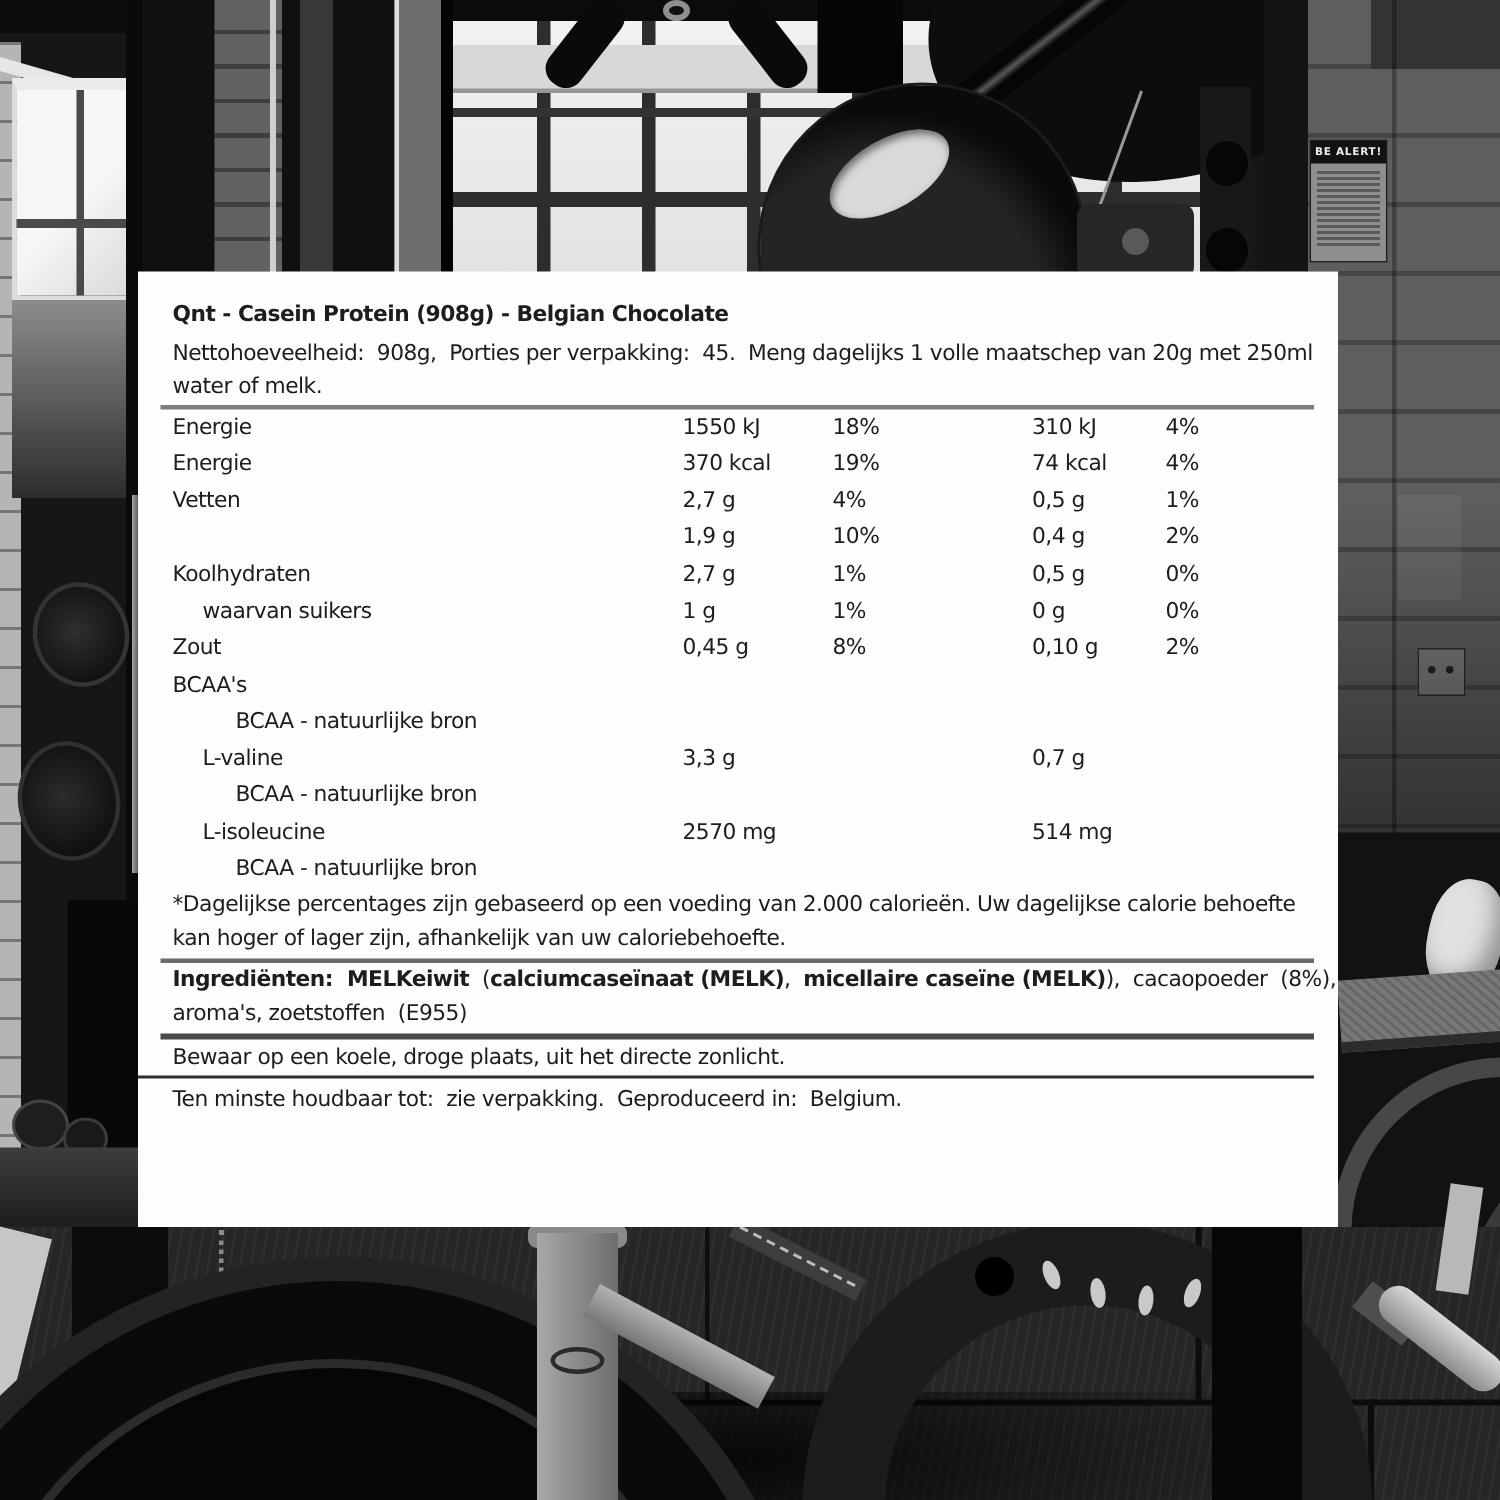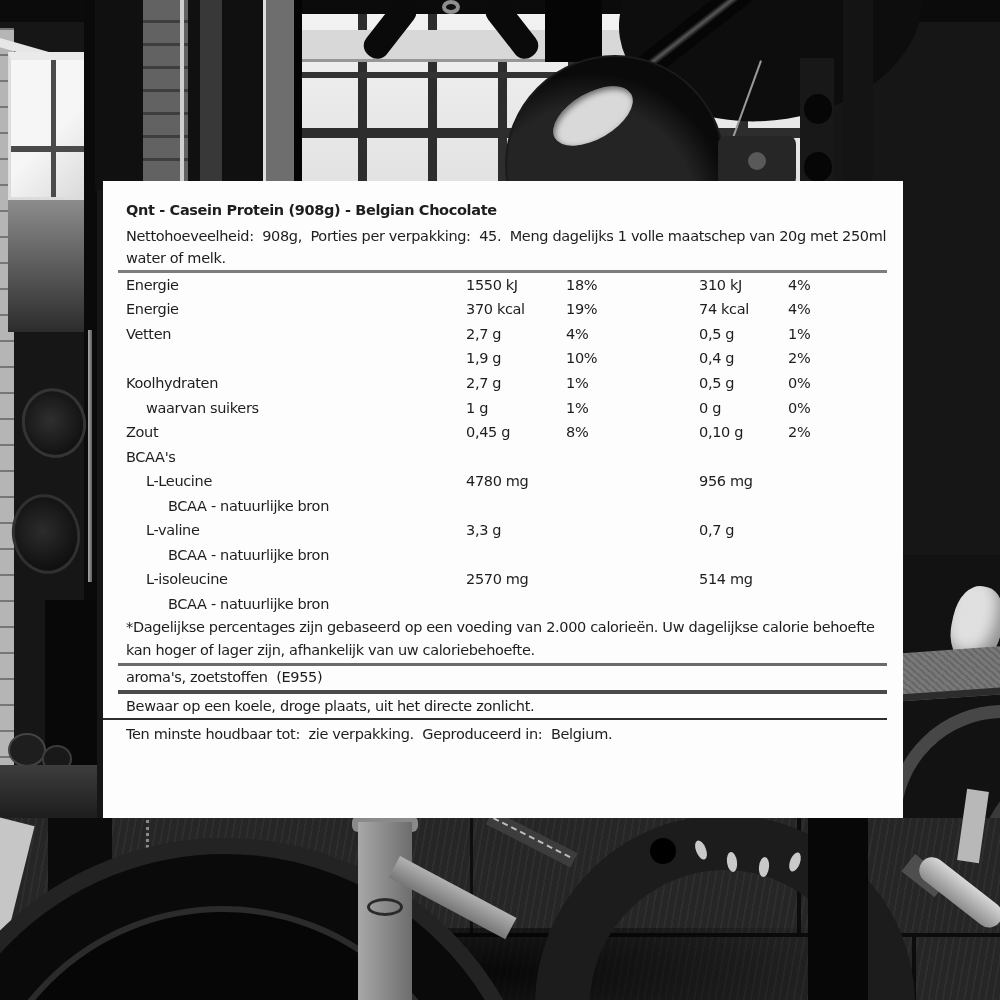--- a/index.html
+++ b/index.html
@@ -1,19 +1,19 @@
 <!DOCTYPE html>
 <html><head>
 <meta charset="utf-8">
 <style>
   html,body{margin:0;padding:0;background:#000;}
   .stage{position:relative;width:1000px;height:1000px;overflow:hidden;background:#161616;font-family:"DejaVu Sans","Liberation Sans",sans-serif;}
   .s{position:absolute;}
   
-  .panel{position:absolute;left:103px;top:181px;width:800px;height:637px;background:#fdfdfd;color:#1d1d1d;font-size:14.5px;letter-spacing:-0.35px;z-index:50;}
+  .panel{position:absolute;left:92px;top:181px;width:800px;height:637px;background:#fdfdfd;color:#1d1d1d;font-size:14.5px;letter-spacing:-0.35px;z-index:50;}
   .pad{padding-left:23px;padding-right:20px;}
   .title{padding-top:18px;font-weight:bold;line-height:22px;white-space:pre;}
   .sub{line-height:22.4px;white-space:pre;}
   .sub.first{margin-top:4px;text-align:right;}
   .rule{height:3px;background:#7d7d7d;margin:0 16px 0 15px;}
   .rule-mid{height:3px;background:#6b6b6b;margin:1px 16px 0 15px;}
   .rule-dark{height:4px;background:#4a4a4a;margin:1px 16px 0 15px;}
   .t-head{position:relative;height:24px;line-height:24px;font-weight:bold;margin-top:1px;}
   .t-row{position:relative;height:24.55px;line-height:24.55px;}
   .lab{display:inline-block;white-space:pre;}
@@ -91,20 +91,35 @@
     <div class="s" style="left:718px;top:136px;width:78px;height:50px;border-radius:8px;background:#262626;">
       <div class="s" style="left:30px;top:16px;width:18px;height:18px;border-radius:50%;background:#595959;"></div>
     </div>
     <div class="s" style="left:800px;top:58px;width:34px;height:128px;background:#181818;">
       <div class="s" style="left:4px;top:36px;width:28px;height:30px;border-radius:50%;background:#060606;"></div>
       <div class="s" style="left:4px;top:94px;width:28px;height:30px;border-radius:50%;background:#060606;"></div>
     </div>
 
     <div class="s" style="left:843px;top:0;width:30px;height:572px;background:#141414;"></div>
 
+    <div class="s" style="left:872px;top:0;width:128px;height:572px;background:#5e5e5e repeating-linear-gradient(180deg,rgba(0,0,0,0) 0 43px,rgba(0,0,0,.25) 43px 46px);">
+      <div class="s" style="left:42px;top:0;width:86px;height:46px;background:#333;"></div>
+      <div class="s" style="left:56px;top:0;width:3px;height:100%;background:rgba(0,0,0,.3);"></div>
+      <div class="s" style="left:60px;top:330px;width:42px;height:70px;background:rgba(255,255,255,.06);"></div>
+      <div class="s" style="left:73px;top:432px;width:30px;height:30px;background:#7b7b7b;border:1px solid #2c2c2c;">
+        <div class="s" style="left:6px;top:11px;width:5px;height:5px;border-radius:50%;background:#222;"></div>
+        <div class="s" style="left:18px;top:11px;width:5px;height:5px;border-radius:50%;background:#222;"></div>
+      </div>
+      <div class="s" style="left:0;top:0;width:100%;height:100%;background:linear-gradient(180deg,rgba(0,0,0,0) 58%,rgba(0,0,0,.5) 100%);"></div>
+
+      <div class="sign">
+        <div class="sign-head">BE ALERT!</div>
+        <div class="sign-body"></div>
+      </div>
+    </div>
 
     <div class="s" style="left:843px;top:555px;width:157px;height:265px;background:#121212;"></div>
     <div class="s" style="left:952px;top:586px;width:50px;height:78px;border-radius:45%;background:#e0e0e0;transform:rotate(12deg);box-shadow:inset -8px -10px 14px rgba(0,0,0,.35);"></div>
     <div class="s" style="left:893px;top:650px;width:110px;height:48px;background:#787878 repeating-linear-gradient(45deg,rgba(0,0,0,.15) 0 2px,rgba(0,0,0,0) 2px 5px);border-bottom:7px solid #2c2c2c;transform:rotate(-4deg);box-sizing:border-box;"></div>
     <div class="s" style="left:888px;top:705px;width:230px;height:230px;border-radius:50%;border:13px solid #474747;box-sizing:border-box;"></div>
     <div class="s" style="left:975px;top:748px;width:260px;height:260px;border-radius:50%;border:11px solid #3a3a3a;box-sizing:border-box;"></div>
 
     <div class="s" style="left:0;top:818px;width:1000px;height:182px;background:#262626 repeating-linear-gradient(100deg,rgba(255,255,255,.035) 0 2px,rgba(0,0,0,0) 2px 7px);">
       <div class="s" style="left:0;top:115px;width:100%;height:4px;background:#0c0c0c;"></div>
       <div class="s" style="left:130px;top:115px;width:4px;height:67px;background:#0c0c0c;"></div>
@@ -156,30 +171,30 @@
 
     <div id="rows">
         <div class="t-row"><span class="lab ind0">Energie</span><span class="val c1">1550 kJ</span><span class="val c2">18%</span><span class="val c3">310 kJ</span><span class="val c4">4%</span></div>
         <div class="t-row"><span class="lab ind0">Energie</span><span class="val c1">370 kcal</span><span class="val c2">19%</span><span class="val c3">74 kcal</span><span class="val c4">4%</span></div>
         <div class="t-row"><span class="lab ind0">Vetten</span><span class="val c1">2,7 g</span><span class="val c2">4%</span><span class="val c3">0,5 g</span><span class="val c4">1%</span></div>
         <div class="t-row"><span class="val c1">1,9 g</span><span class="val c2">10%</span><span class="val c3">0,4 g</span><span class="val c4">2%</span></div>
         <div class="t-row"><span class="lab ind0">Koolhydraten</span><span class="val c1">2,7 g</span><span class="val c2">1%</span><span class="val c3">0,5 g</span><span class="val c4">0%</span></div>
         <div class="t-row"><span class="lab ind1">waarvan suikers</span><span class="val c1">1 g</span><span class="val c2">1%</span><span class="val c3">0 g</span><span class="val c4">0%</span></div>
         <div class="t-row"><span class="lab ind0">Zout</span><span class="val c1">0,45 g</span><span class="val c2">8%</span><span class="val c3">0,10 g</span><span class="val c4">2%</span></div>
         <div class="t-row"><span class="lab ind0">BCAA's</span></div>
-        <div class="t-row"><span class="lab ind1">L-Leucine</span><span class="val c1">4780 mg</span><span class="val c3">956 mg</span></div>
         <div class="t-row"><span class="lab ind2">BCAA - natuurlijke bron</span></div>
         <div class="t-row"><span class="lab ind1">L-valine</span><span class="val c1">3,3 g</span><span class="val c3">0,7 g</span></div>
         <div class="t-row"><span class="lab ind2">BCAA - natuurlijke bron</span></div>
         <div class="t-row"><span class="lab ind1">L-isoleucine</span><span class="val c1">2570 mg</span><span class="val c3">514 mg</span></div>
         <div class="t-row"><span class="lab ind2">BCAA - natuurlijke bron</span></div>
       </div>
 
     <div class="pad note">*Dagelijkse percentages zijn gebaseerd op een voeding van 2.000 calorieën. Uw dagelijkse calorie behoefte</div>
     <div class="pad note">kan hoger of lager zijn, afhankelijk van uw caloriebehoefte.</div>
     <div class="rule-mid"></div>
+    <div class="pad ing" id="ing-line1"><span style="font-weight: bold;">Ingrediënten:  MELKeiwit</span><span>  (</span><span style="font-weight: bold;">calciumcaseïnaat (MELK)</span><span>,  </span><span style="font-weight: bold;">micellaire caseïne (MELK)</span><span>),  cacaopoeder  (8%),</span></div>
     <div class="pad ing">aroma's, zoetstoffen  (E955)</div>
     <div class="rule-dark"></div>
     <div class="storage">Bewaar op een koele, droge plaats, uit het directe zonlicht.</div>
     <div class="pad shelf">Ten minste houdbaar tot:  zie verpakking.  Geproduceerd in:  Belgium.</div>
   </div>
 
 </div>
 
 </body></html>

